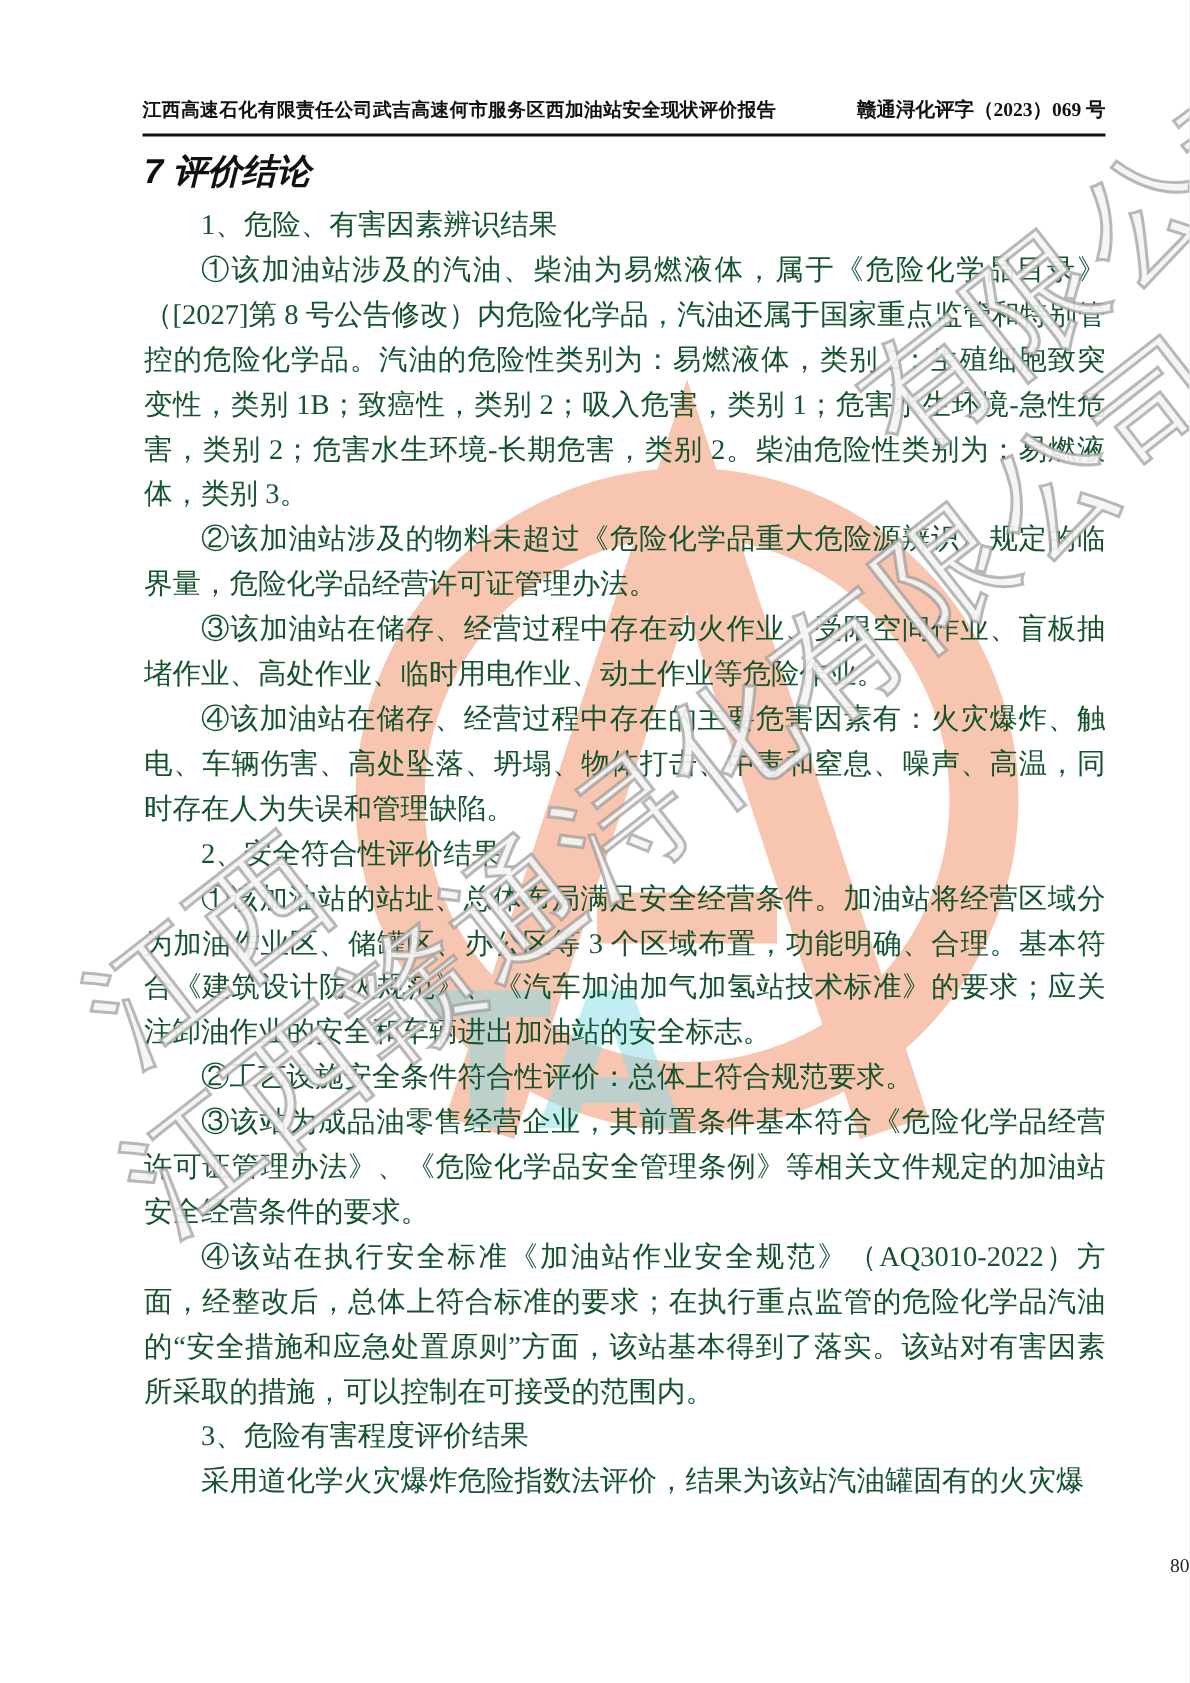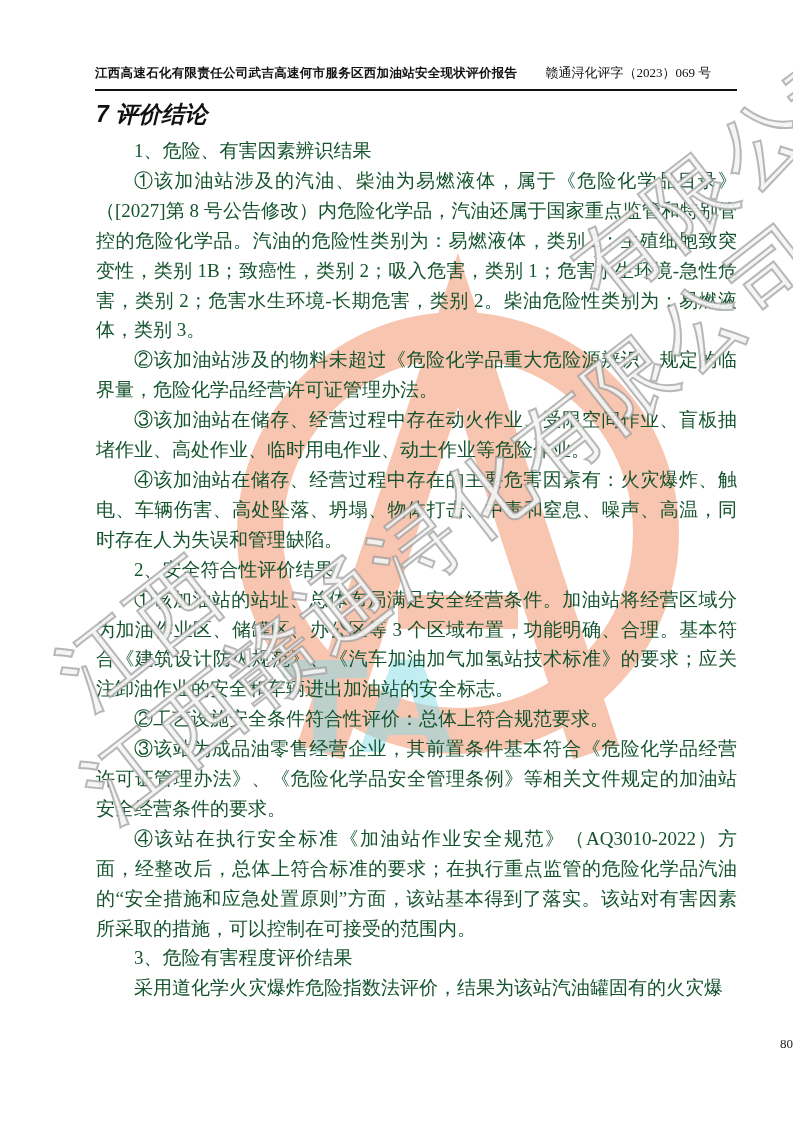--- a/index.html
+++ b/index.html
@@ -7,31 +7,31 @@
     position:relative;
     width:793px;height:1122px;
     margin:0 auto;
     background:#ffffff;
     overflow:hidden;
     font-family:"Liberation Serif","DejaVu Serif",serif;
   }
   
   .header{
     position:absolute;left:95px;top:64px;width:642px;
-    display:flex;justify-content:flex-start;align-items:flex-end;
+    display:flex;justify-content:space-between;align-items:flex-end;
     border-bottom:2px solid #111;
     padding-bottom:7px;
     z-index:3;
     gap:28px;
   }
   .header .h-left{
     font-size:12.5px;font-weight:bold;color:#111;letter-spacing:.3px;white-space:nowrap;
   }
   .header .h-right{
-    font-size:13px;font-weight:normal;color:#111;white-space:nowrap;
+    font-size:13px;font-weight:bold;color:#111;white-space:nowrap;
   }
   
   .content{
     position:absolute;left:96px;top:99px;width:641px;z-index:2;
   }
   .doc-title{
     font-family:"Liberation Sans","DejaVu Sans",sans-serif;
     font-size:23px;font-weight:bold;color:#111;
     margin:0 0 7px 0;line-height:30px;font-style:italic;
   }

